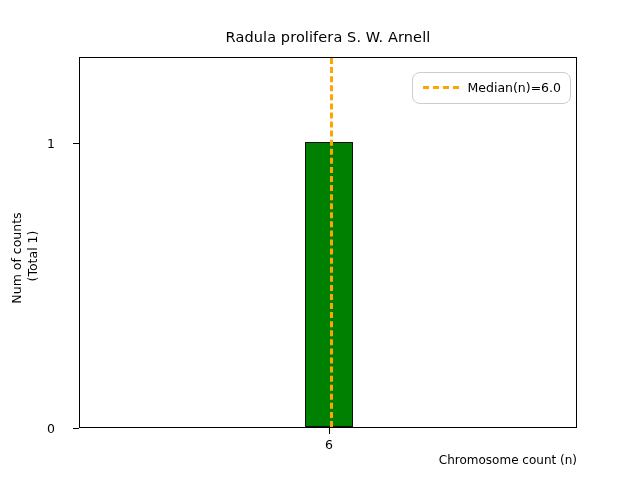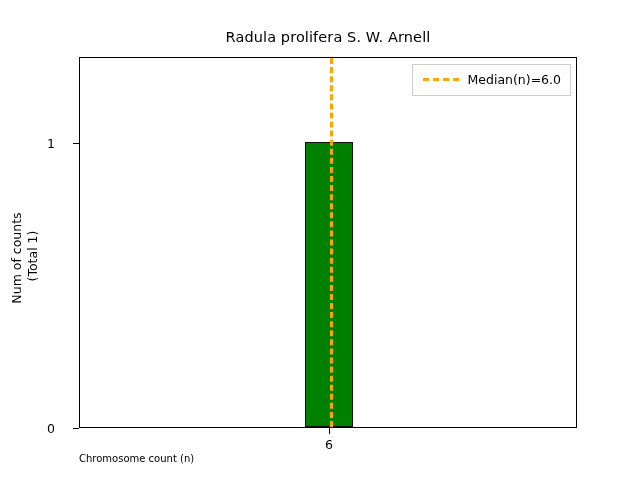--- a/index.html
+++ b/index.html
@@ -115,34 +115,34 @@
     top: 437px;
     font-size: 12.5px;
     transform: translateX(-50%);
     white-space: nowrap;
   }
   #xlabel {
     position: absolute;
     left: 79px;
     top: 453px;
     width: 498px;
-    text-align: left;
-    font-size: 10px;
+    text-align: right;
+    font-size: 12px;
     white-space: nowrap;
   }
 
   
   #legend {
     position: absolute;
     left: 412px;
-    top: 64px;
+    top: 72px;
     width: 159px;
     box-sizing: border-box;
     border: 1px solid #cccccc;
-    border-radius: 0;
+    border-radius: 8px;
     background: #ffffff;
     padding: 6px 9px 7px 17px;
   }
   .legend-row {
     display: flex;
     align-items: center;
     justify-content: flex-end;
     height: 17px;
   }
   .legend-handle {

